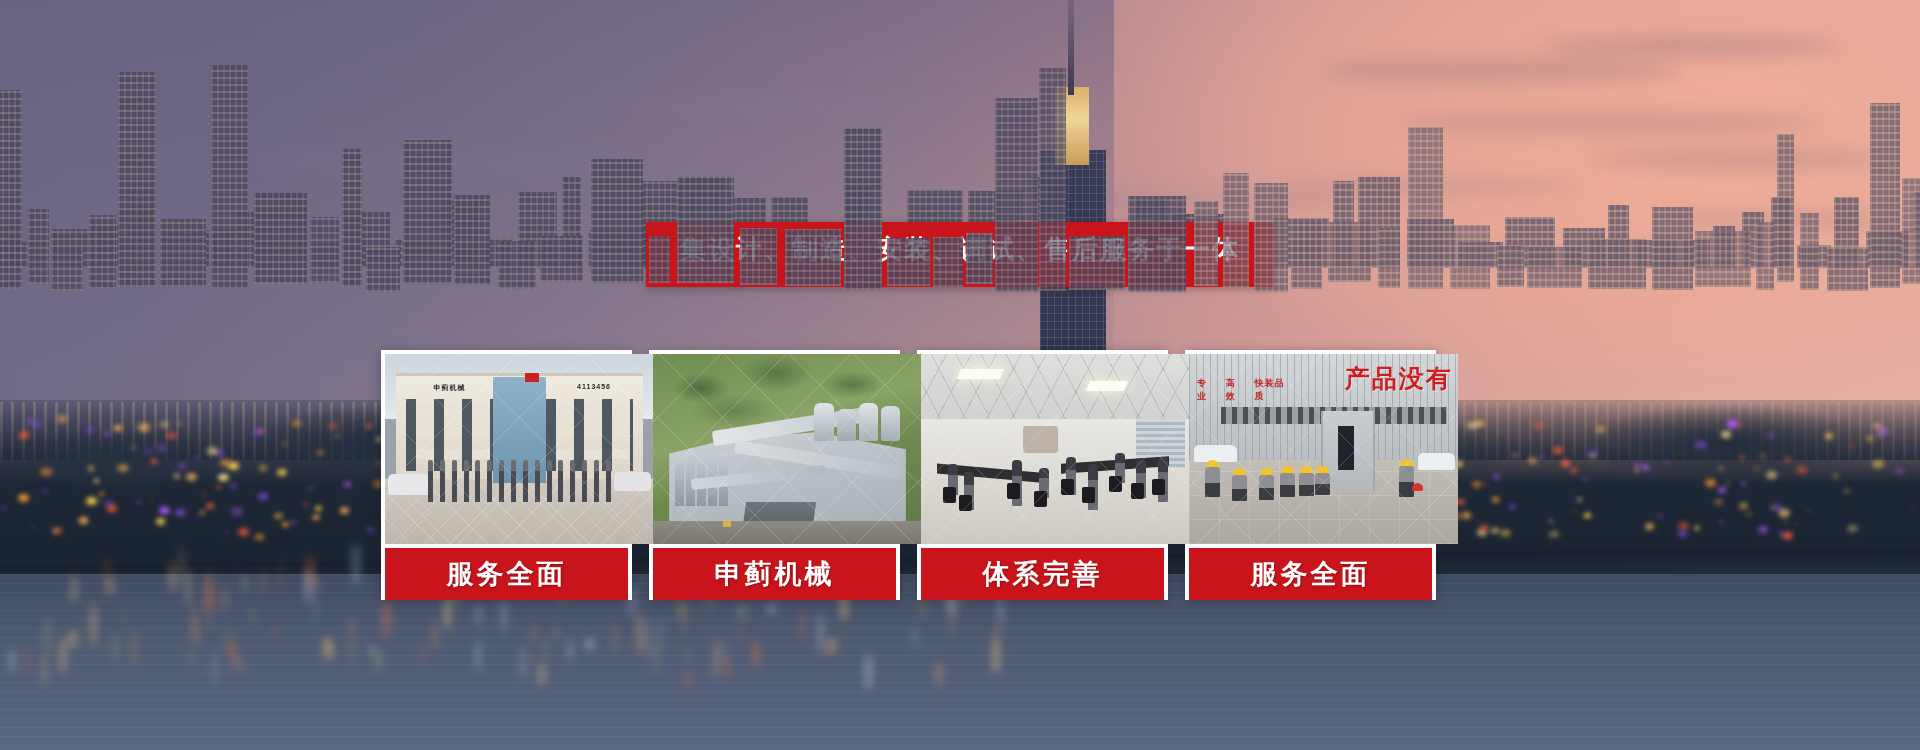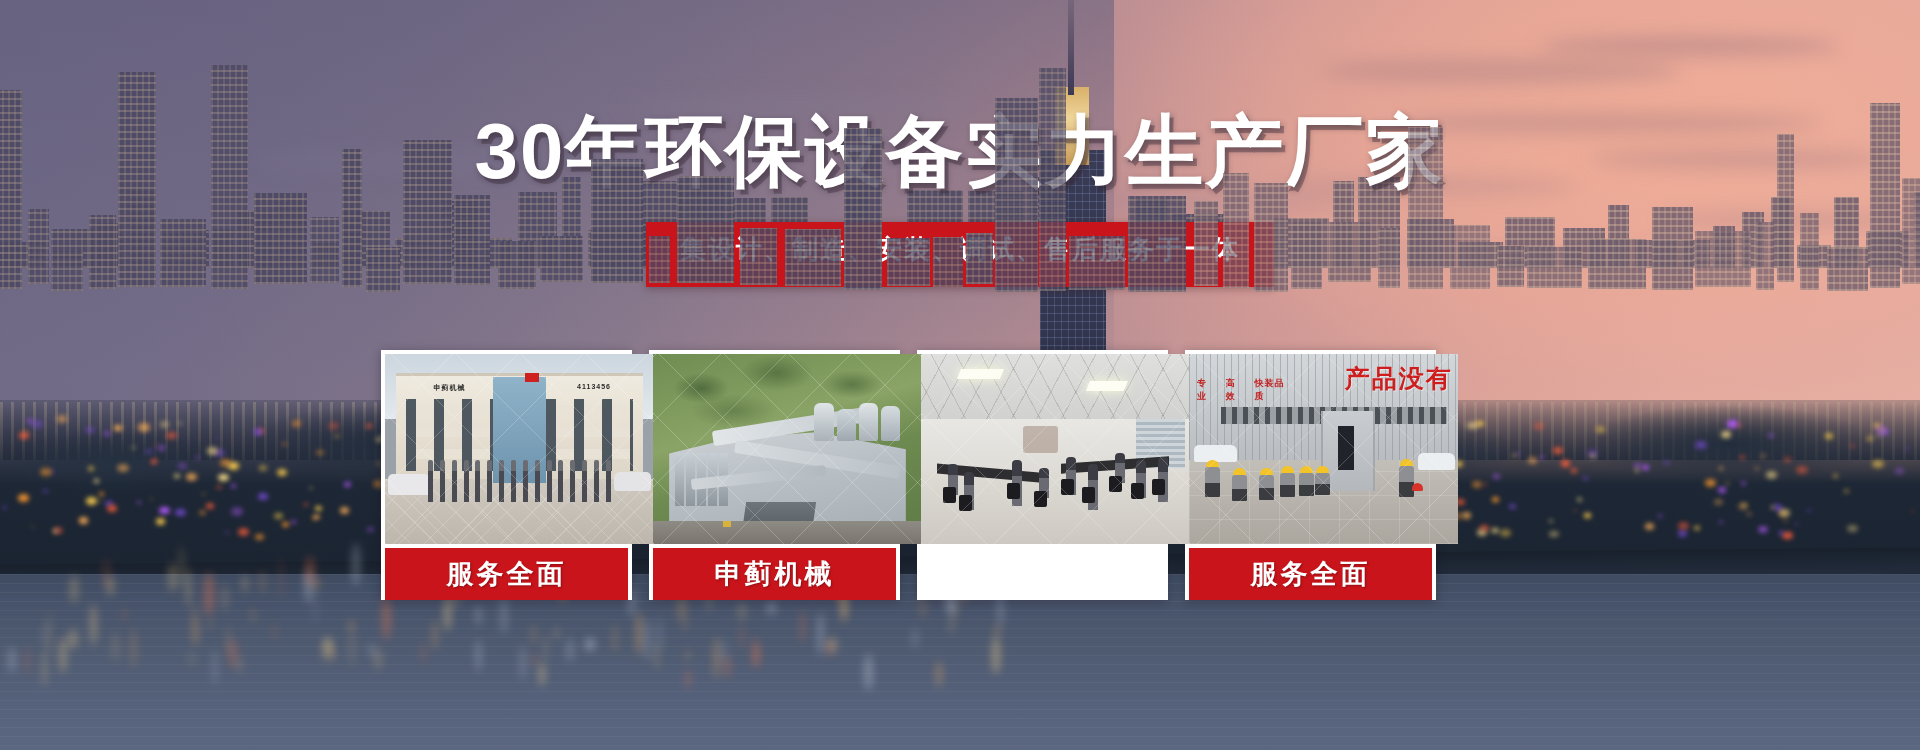--- a/index.html
+++ b/index.html
@@ -946,21 +946,20 @@
       <div class="refl" style="position: absolute; width: 8.5871px; height: 24.4015px; left: 565.897px; bottom: 87.7024px; background: rgb(207, 217, 234); opacity: 0.215099;"></div>
       <div class="refl" style="position: absolute; width: 5.13934px; height: 33.3454px; left: 475.515px; bottom: 78.0601px; background: rgb(207, 217, 234); opacity: 0.332556;"></div>
       <div class="refl" style="position: absolute; width: 4.48467px; height: 41.8677px; left: 645.424px; bottom: 88.7663px; background: rgb(207, 217, 234); opacity: 0.276513;"></div>
       <div class="refl" style="position: absolute; width: 7.11387px; height: 36.2701px; left: 443.728px; bottom: 119.37px; background: rgb(255, 216, 138); opacity: 0.388657;"></div>
       <div class="refl" style="position: absolute; width: 5.48944px; height: 24.4908px; left: 539.196px; bottom: 63.877px; background: rgb(255, 216, 138); opacity: 0.388988;"></div>
       <div class="refl" style="position: absolute; width: 3.21998px; height: 26.2709px; left: 740.185px; bottom: 100.634px; background: rgb(255, 122, 74); opacity: 0.282126;"></div>
       <div class="refl" style="position: absolute; width: 7.66444px; height: 42.5009px; left: 996.708px; bottom: 123.201px; background: rgb(207, 217, 234); opacity: 0.244926;"></div>
       <div class="refl" style="position: absolute; width: 3.75124px; height: 21.4987px; left: 41.4885px; bottom: 103.923px; background: rgb(207, 217, 234); opacity: 0.119227;"></div>
     </div>
 
-  <div class="headline">30年环保设备实力生产厂家</div>
   <div class="subbar">集设计、制造、安装、调试、售后服务于一体</div>
 
   <div class="cards">
 
     <div class="card">
       <div class="card-photo">
         <div class="p1-sky"></div>
         <div class="p1-bld"></div>
         <div class="p1-glass"></div>
         <div class="p1-logo">申蓟机械</div>
@@ -1046,20 +1045,21 @@
             <div class="p3-chair" style="position: absolute; left: 60%; top: 70%;"></div>
             <div class="p3-p" style="left: 72%; top: 52%; height: 16%;"></div>
             <div class="p3-chair" style="position: absolute; left: 70%; top: 64%;"></div>
             <div class="p3-p" style="left: 80%; top: 56%; height: 20%;"></div>
             <div class="p3-chair" style="position: absolute; left: 78%; top: 68%;"></div>
             <div class="p3-p" style="left: 88%; top: 54%; height: 24%;"></div>
             <div class="p3-chair" style="position: absolute; left: 86%; top: 66%;"></div>
           </div>
         <div class="wm"></div>
       </div>
+      <div class="card-label">体系完善</div>
     </div>
 
     <div class="card">
       <div class="card-photo">
         <div class="p4-wall"></div>
         <div class="p4-bigred">产品没有</div>
         <div class="p4-smred">
           <span>专业</span>
           <span>高效</span>
           <span>快装品质</span>

